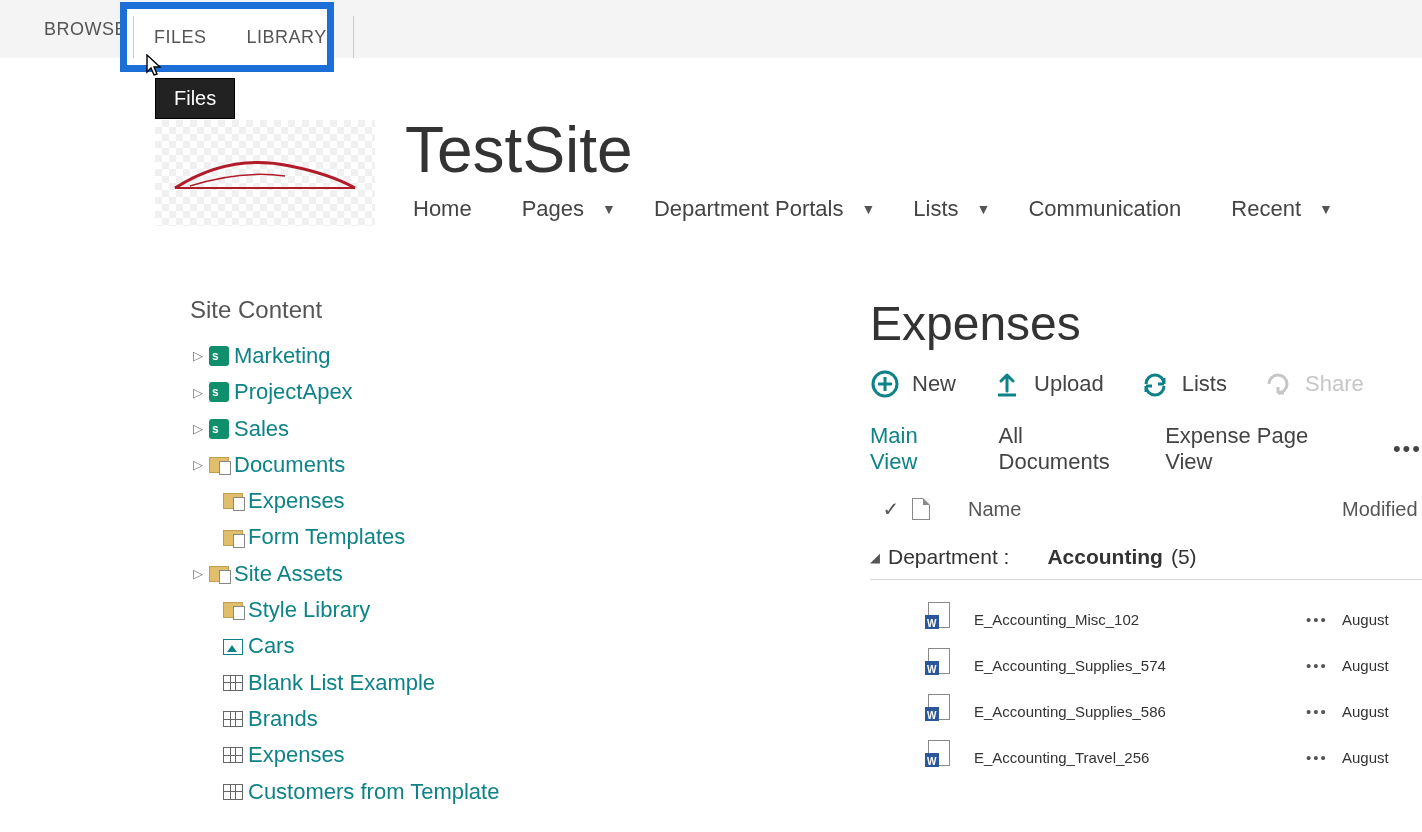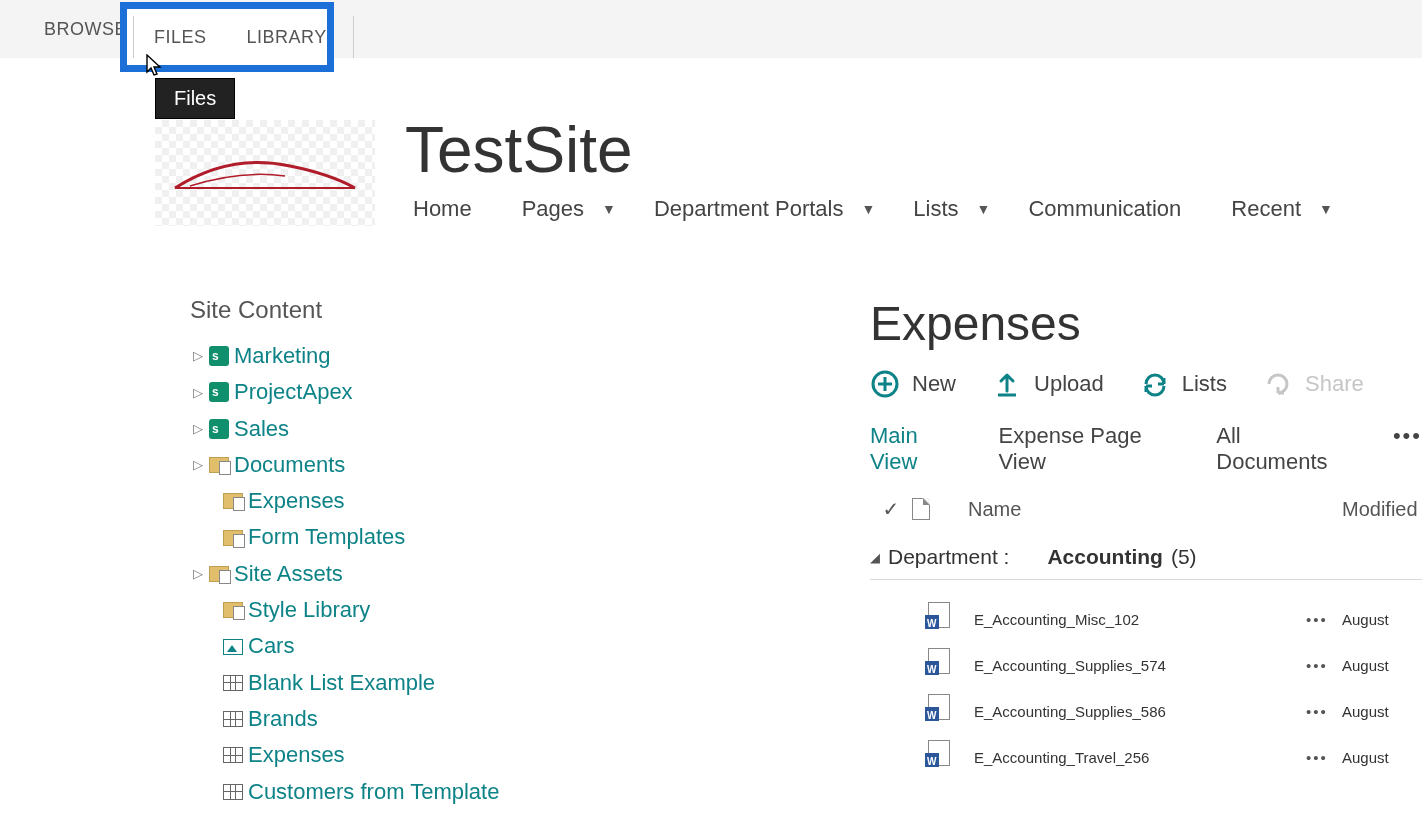--- a/index.html
+++ b/index.html
@@ -239,21 +239,21 @@
     color: #444;
     cursor: pointer;
   }
   .toolbar .btn.disabled { color: #c6c6c6; }
   .toolbar svg { width: 30px; height: 30px; }
   .views {
     display: flex;
     gap: 34px;
     font-size: 22px;
     margin-bottom: 22px;
-    align-items: flex-start;
+    align-items: center;
   }
   .views .view { color: #444; cursor: pointer; }
   .views .view.active { color: #0d8387; font-weight: 400; }
   .views .more { color: #444; cursor: pointer; letter-spacing: 2px; margin-left: 10px; }
   .cols {
     display: flex;
     align-items: center;
     color: #555;
     font-size: 20px;
     margin-bottom: 18px;
@@ -497,22 +497,22 @@
         <svg viewBox="0 0 30 30">
             <path d="M6 15 A9 9 0 1 1 15 24" fill="none" stroke="#c6c6c6" stroke-width="3"></path>
             <path d="M15 24 L15 18 M15 24 L21 24" fill="none" stroke="#c6c6c6" stroke-width="3"></path>
           </svg>
         <span>Share</span>
       </div>
     </div>
 
     <div class="views">
       <span class="view active">Main View</span>
+      <span class="view">All Documents</span>
       <span class="view">Expense Page View</span>
-      <span class="view">All Documents</span>
       <span class="more">•••</span>
     </div>
 
     <div class="cols">
       <span class="ck">✓</span>
       <span class="typ">
           <span class="fileicon"></span>
         </span>
       <span class="name">Name</span>
       <span class="mod">Modified</span>

